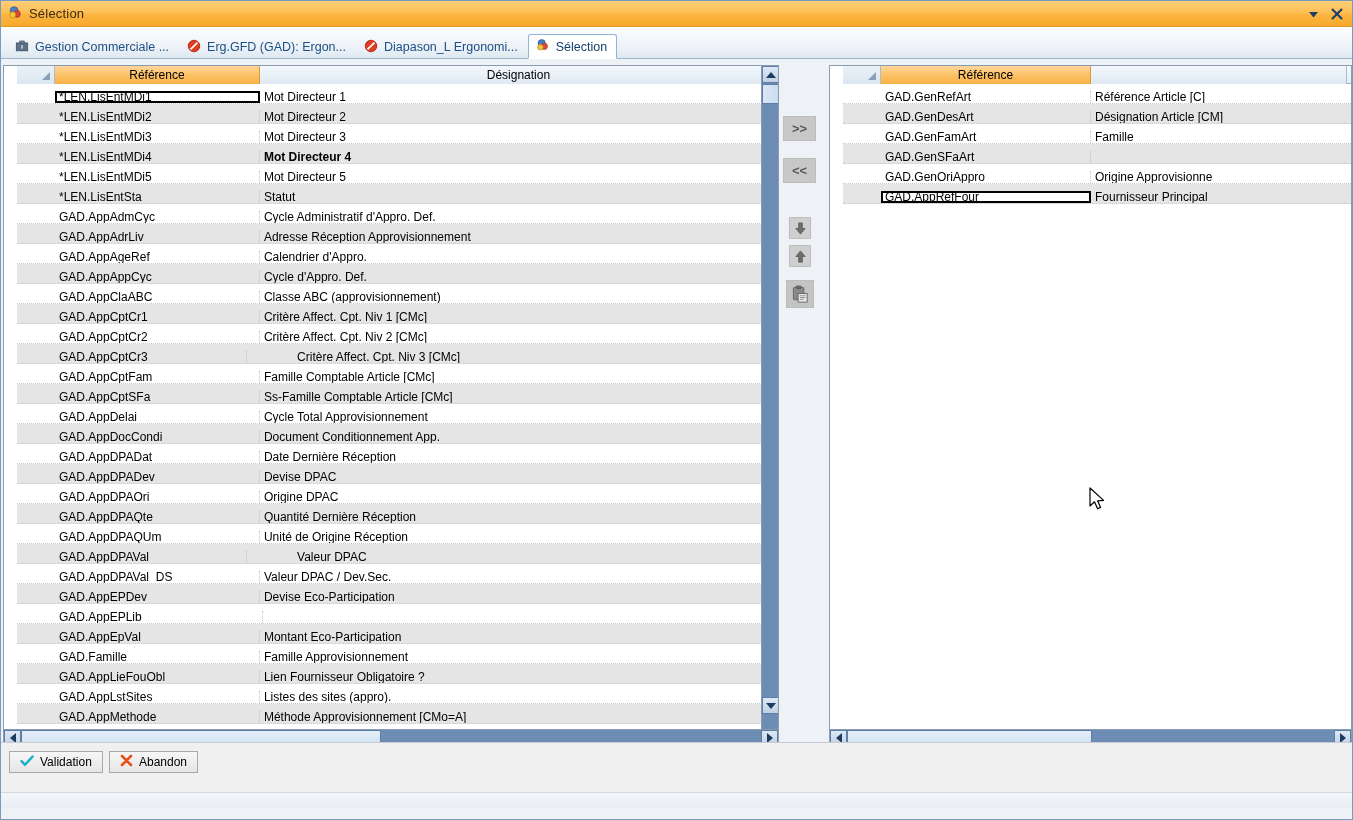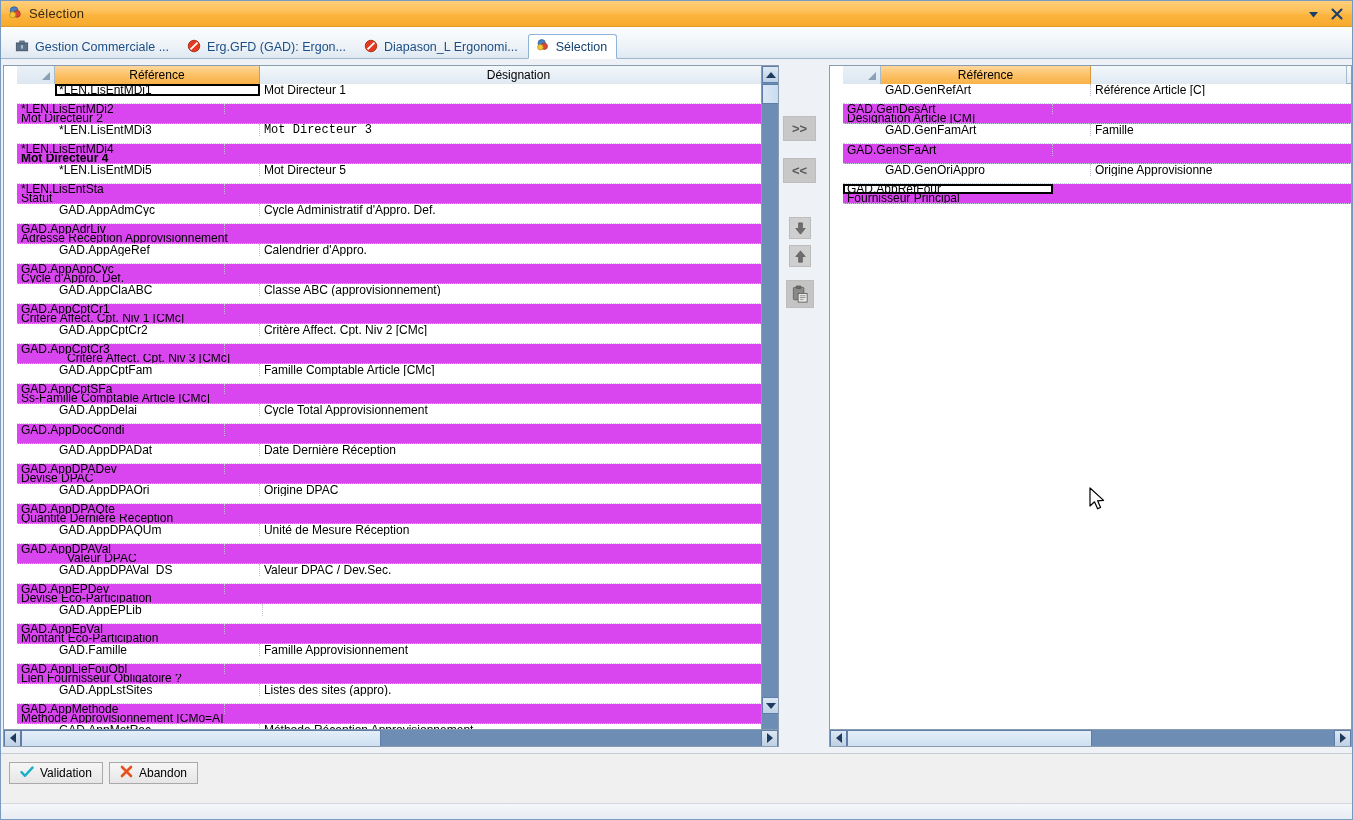--- a/index.html
+++ b/index.html
@@ -102,24 +102,24 @@
     background: linear-gradient(to bottom, #ffd79a 0%, #fcbf63 55%, #f9b247 100%);
     border-right: 1px solid #d79b3e;
   }
   .hcell.plain {
     background: linear-gradient(to bottom, #f3f8fc 0%, #dfe9f3 100%);
   }
 
   
   .gbody { position: relative; }
   .grow {
-    display: flex; height: 20px; align-items: flex-start;
+    display: flex; height: 20px; align-items: flex-end;
     border-bottom: 1px dotted #c3cdd8;
   }
-  .grow.alt { background: #d946ef; flex-direction: column; }
+  .grow.alt { background: #e5e5e5; }
   .grow .cell {
     display: flex; align-items: center;
     padding-left: 4px;
     font-size: 12px; color: #000;
     white-space: nowrap; overflow: hidden;
     line-height: 1;
   }
   .cell.selcol {
     width: 38px; min-width: 38px;
     background: linear-gradient(to bottom, #dde7f2 0%, #d4e0ed 100%);
@@ -189,21 +189,21 @@
     color: #5a5a5a; font-size: 13px; font-weight: bold;
     cursor: default;
     font-family: "Liberation Sans", sans-serif;
   }
   .xbtn.wide { width: 33px; height: 25px; left: 1px; }
   .xbtn.small { width: 22px; height: 22px; left: 7px; background: #cfcfcf; }
   .xbtn.icon  { width: 28px; height: 28px; left: 4px; background: #c4c4c4; }
 
   
   .footer {
-    position: absolute; left: 0; bottom: 0; width: 1351px; height: 66px;
+    position: absolute; left: 0; bottom: 11px; width: 1351px; height: 66px;
     background: #f0f0f0;
     border-top: 1px solid #c8ccd0;
     padding-left: 40px;
   }
   .fbtn {
     position: absolute; top: 8px; height: 22px;
     background: linear-gradient(to bottom, #f6f6f6 0%, #e6e6e6 100%);
     border: 1px solid #a9a9a9;
     display: flex; align-items: center; gap: 6px;
     padding: 0 10px;
@@ -303,21 +303,21 @@
           <div class="cell des" style="width: 526px;">Mot Directeur 1</div>
         </div>
         <div class="grow alt">
           <div class="cell selcol"></div>
           <div class="cell ref" style="width: 208px;">*LEN.LisEntMDi2</div>
           <div class="cell des" style="width: 526px;">Mot Directeur 2</div>
         </div>
         <div class="grow">
           <div class="cell selcol"></div>
           <div class="cell ref" style="width: 208px;">*LEN.LisEntMDi3</div>
-          <div class="cell des" style="width: 526px; font-family: Liberation Mono, monospace;">Mot Directeur 3</div>
+          <div class="cell des" style="width: 526px;">Mot Directeur 3</div>
         </div>
         <div class="grow alt">
           <div class="cell selcol"></div>
           <div class="cell ref" style="width: 208px;">*LEN.LisEntMDi4</div>
           <div class="cell des" style="width: 526px; font-weight: bold;">Mot Directeur 4</div>
         </div>
         <div class="grow">
           <div class="cell selcol"></div>
           <div class="cell ref" style="width: 208px;">*LEN.LisEntMDi5</div>
           <div class="cell des" style="width: 526px;">Mot Directeur 5</div>
@@ -378,20 +378,21 @@
           <div class="cell des" style="width: 526px;">Ss-Famille Comptable Article [CMc]</div>
         </div>
         <div class="grow">
           <div class="cell selcol"></div>
           <div class="cell ref" style="width: 208px;">GAD.AppDelai</div>
           <div class="cell des" style="width: 526px;">Cycle Total Approvisionnement</div>
         </div>
         <div class="grow alt">
           <div class="cell selcol"></div>
           <div class="cell ref" style="width: 208px;">GAD.AppDocCondi</div>
+          <div class="cell des" style="width: 526px;">Document Conditionnement App.</div>
         </div>
         <div class="grow">
           <div class="cell selcol"></div>
           <div class="cell ref" style="width: 208px;">GAD.AppDPADat</div>
           <div class="cell des" style="width: 526px;">Date Dernière Réception</div>
         </div>
         <div class="grow alt">
           <div class="cell selcol"></div>
           <div class="cell ref" style="width: 208px;">GAD.AppDPADev</div>
           <div class="cell des" style="width: 526px;">Devise DPAC</div>
@@ -402,21 +403,21 @@
           <div class="cell des" style="width: 526px;">Origine DPAC</div>
         </div>
         <div class="grow alt">
           <div class="cell selcol"></div>
           <div class="cell ref" style="width: 208px;">GAD.AppDPAQte</div>
           <div class="cell des" style="width: 526px;">Quantité Dernière Réception</div>
         </div>
         <div class="grow">
           <div class="cell selcol"></div>
           <div class="cell ref" style="width: 208px;">GAD.AppDPAQUm</div>
-          <div class="cell des" style="width: 526px;">Unité de Mesure Réception</div>
+          <div class="cell des" style="width: 526px;">Unité de Origine Réception</div>
         </div>
         <div class="grow alt">
           <div class="cell selcol"></div>
           <div class="cell ref" style="width: 208px;">GAD.AppDPAVal</div>
           <div class="cell des" style="width: 526px; margin-left: 46px;">Valeur DPAC</div>
         </div>
         <div class="grow">
           <div class="cell selcol"></div>
           <div class="cell ref" style="width: 208px;">GAD.AppDPAVal_DS</div>
           <div class="cell des" style="width: 526px;">Valeur DPAC / Dev.Sec.</div>

